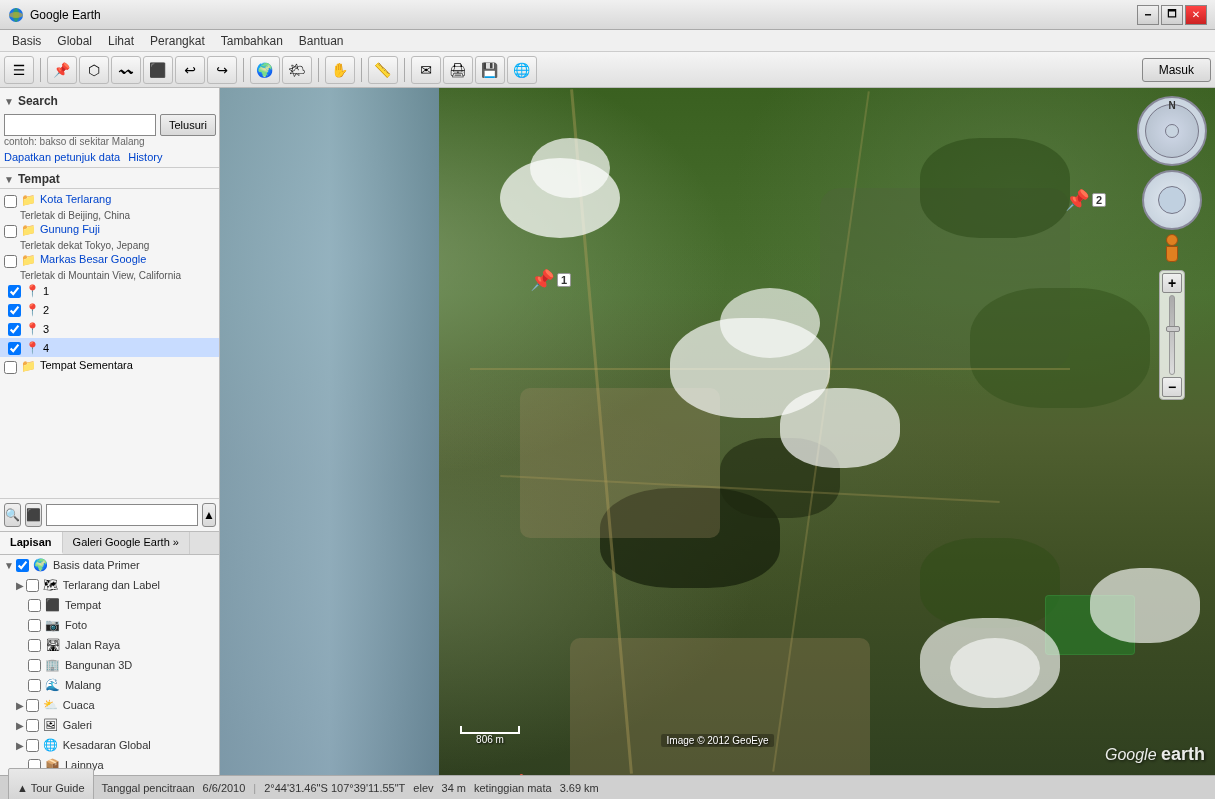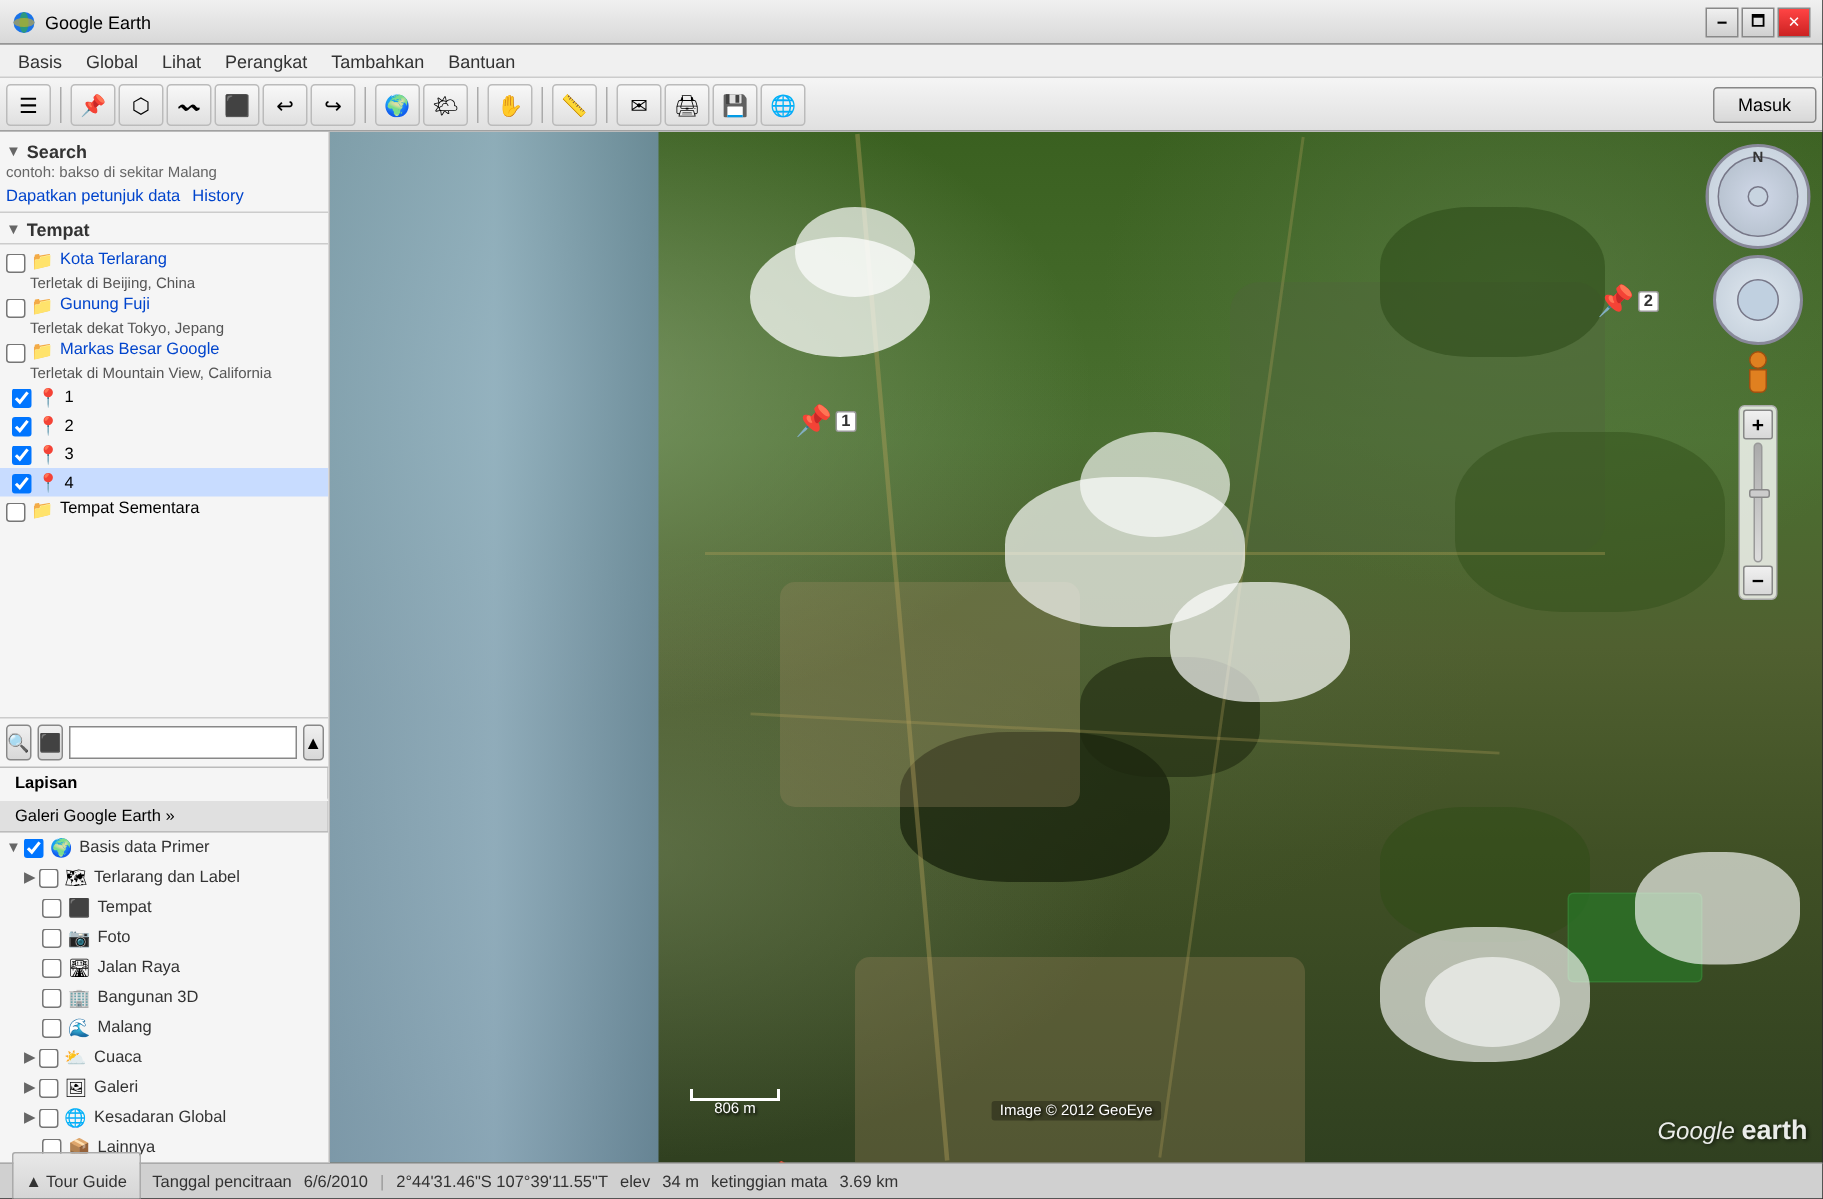--- a/index.html
+++ b/index.html
@@ -197,21 +197,20 @@
       border-top: 1px solid #bbb;
       max-height: 270px;
       overflow: hidden;
       display: flex;
       flex-direction: column;
     }
     #layers-tabs {
       display: flex;
       background: #e0e0e0;
       border-bottom: 1px solid #bbb;
-      flex-direction: column;
     }
     .layer-tab {
       padding: 4px 10px;
       cursor: pointer;
       font-size: 11px;
       border-right: 1px solid #ccc;
     }
     .layer-tab.active {
       background: #f5f5f5;
       font-weight: bold;
@@ -534,20 +533,24 @@
 
 <div id="main-layout">
 
   <div id="sidebar">
 
     <div id="search-panel">
       <div id="search-header">
         <span class="triangle">▼</span>
         <span>Search</span>
       </div>
+      <div id="search-row">
+        <input id="search-input" type="text" placeholder="" style="">
+        <button id="search-btn">Telusuri</button>
+      </div>
       <div class="search-hint">contoh: bakso di sekitar Malang</div>
       <div class="search-links">
         <a class="search-link">Dapatkan petunjuk data</a>
         <a class="search-link">History</a>
       </div>
     </div>
 
     <div id="places-panel">
       <div id="places-header">
         <span class="triangle">▼</span>

